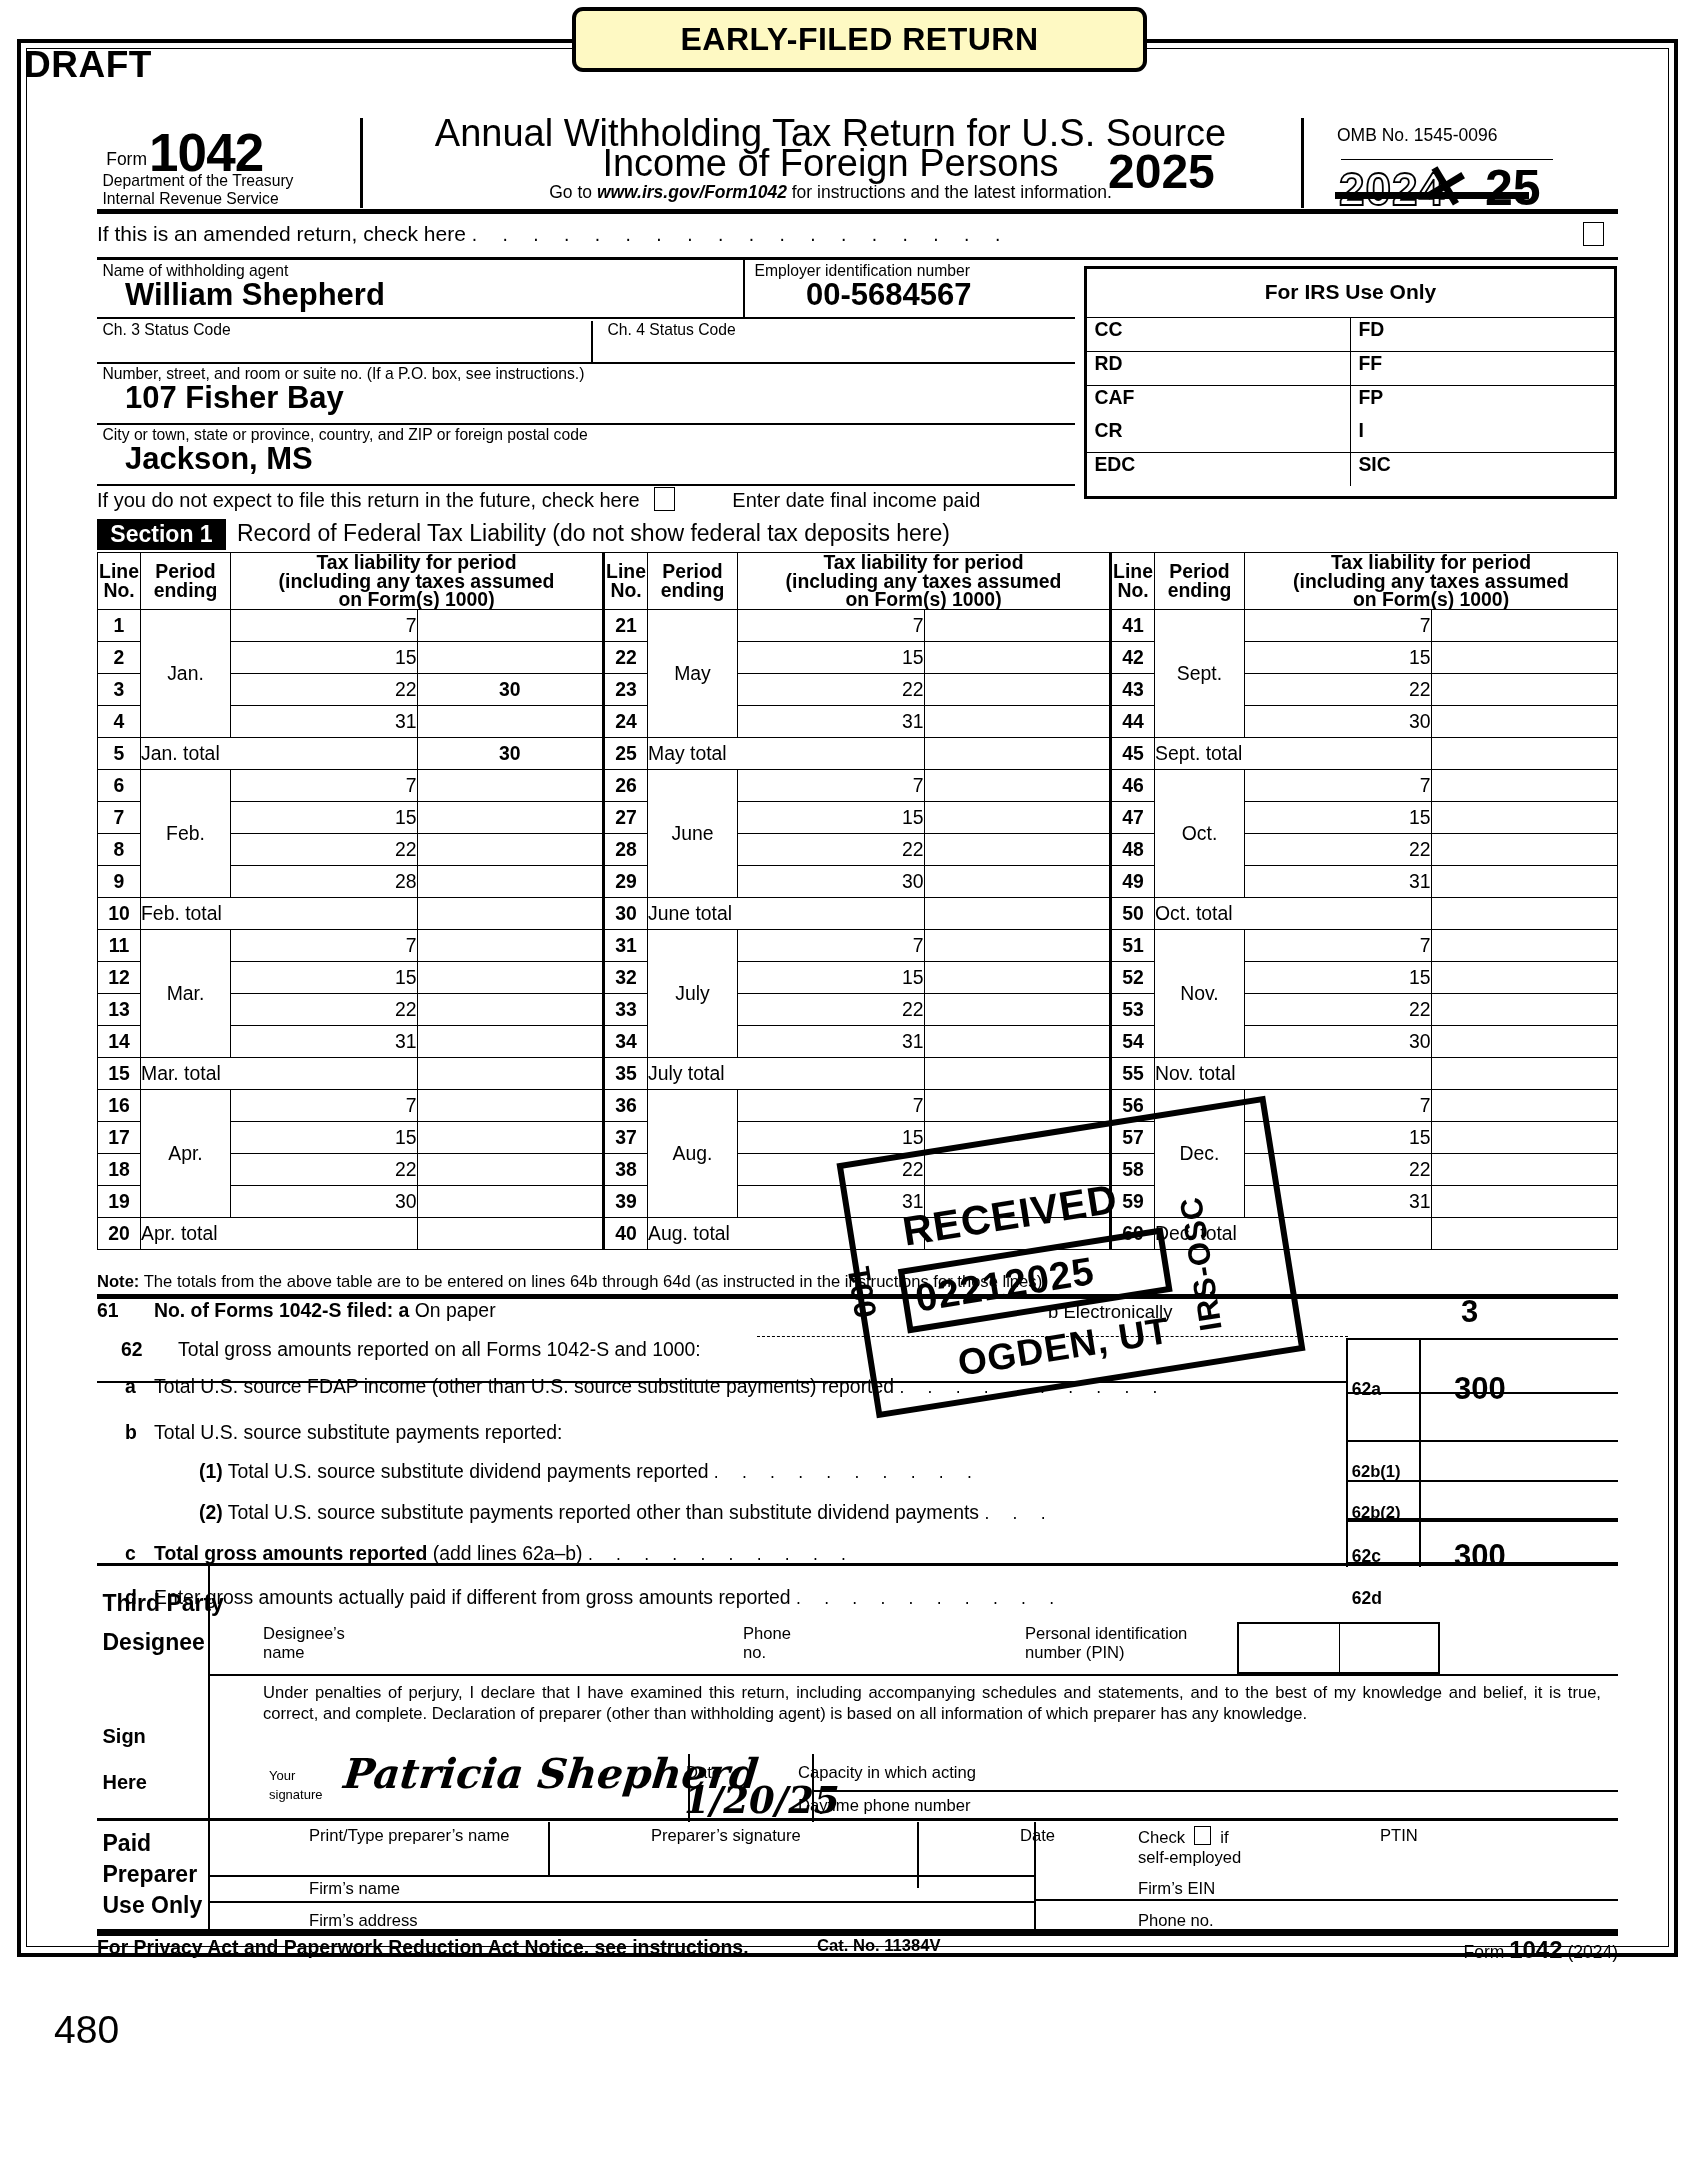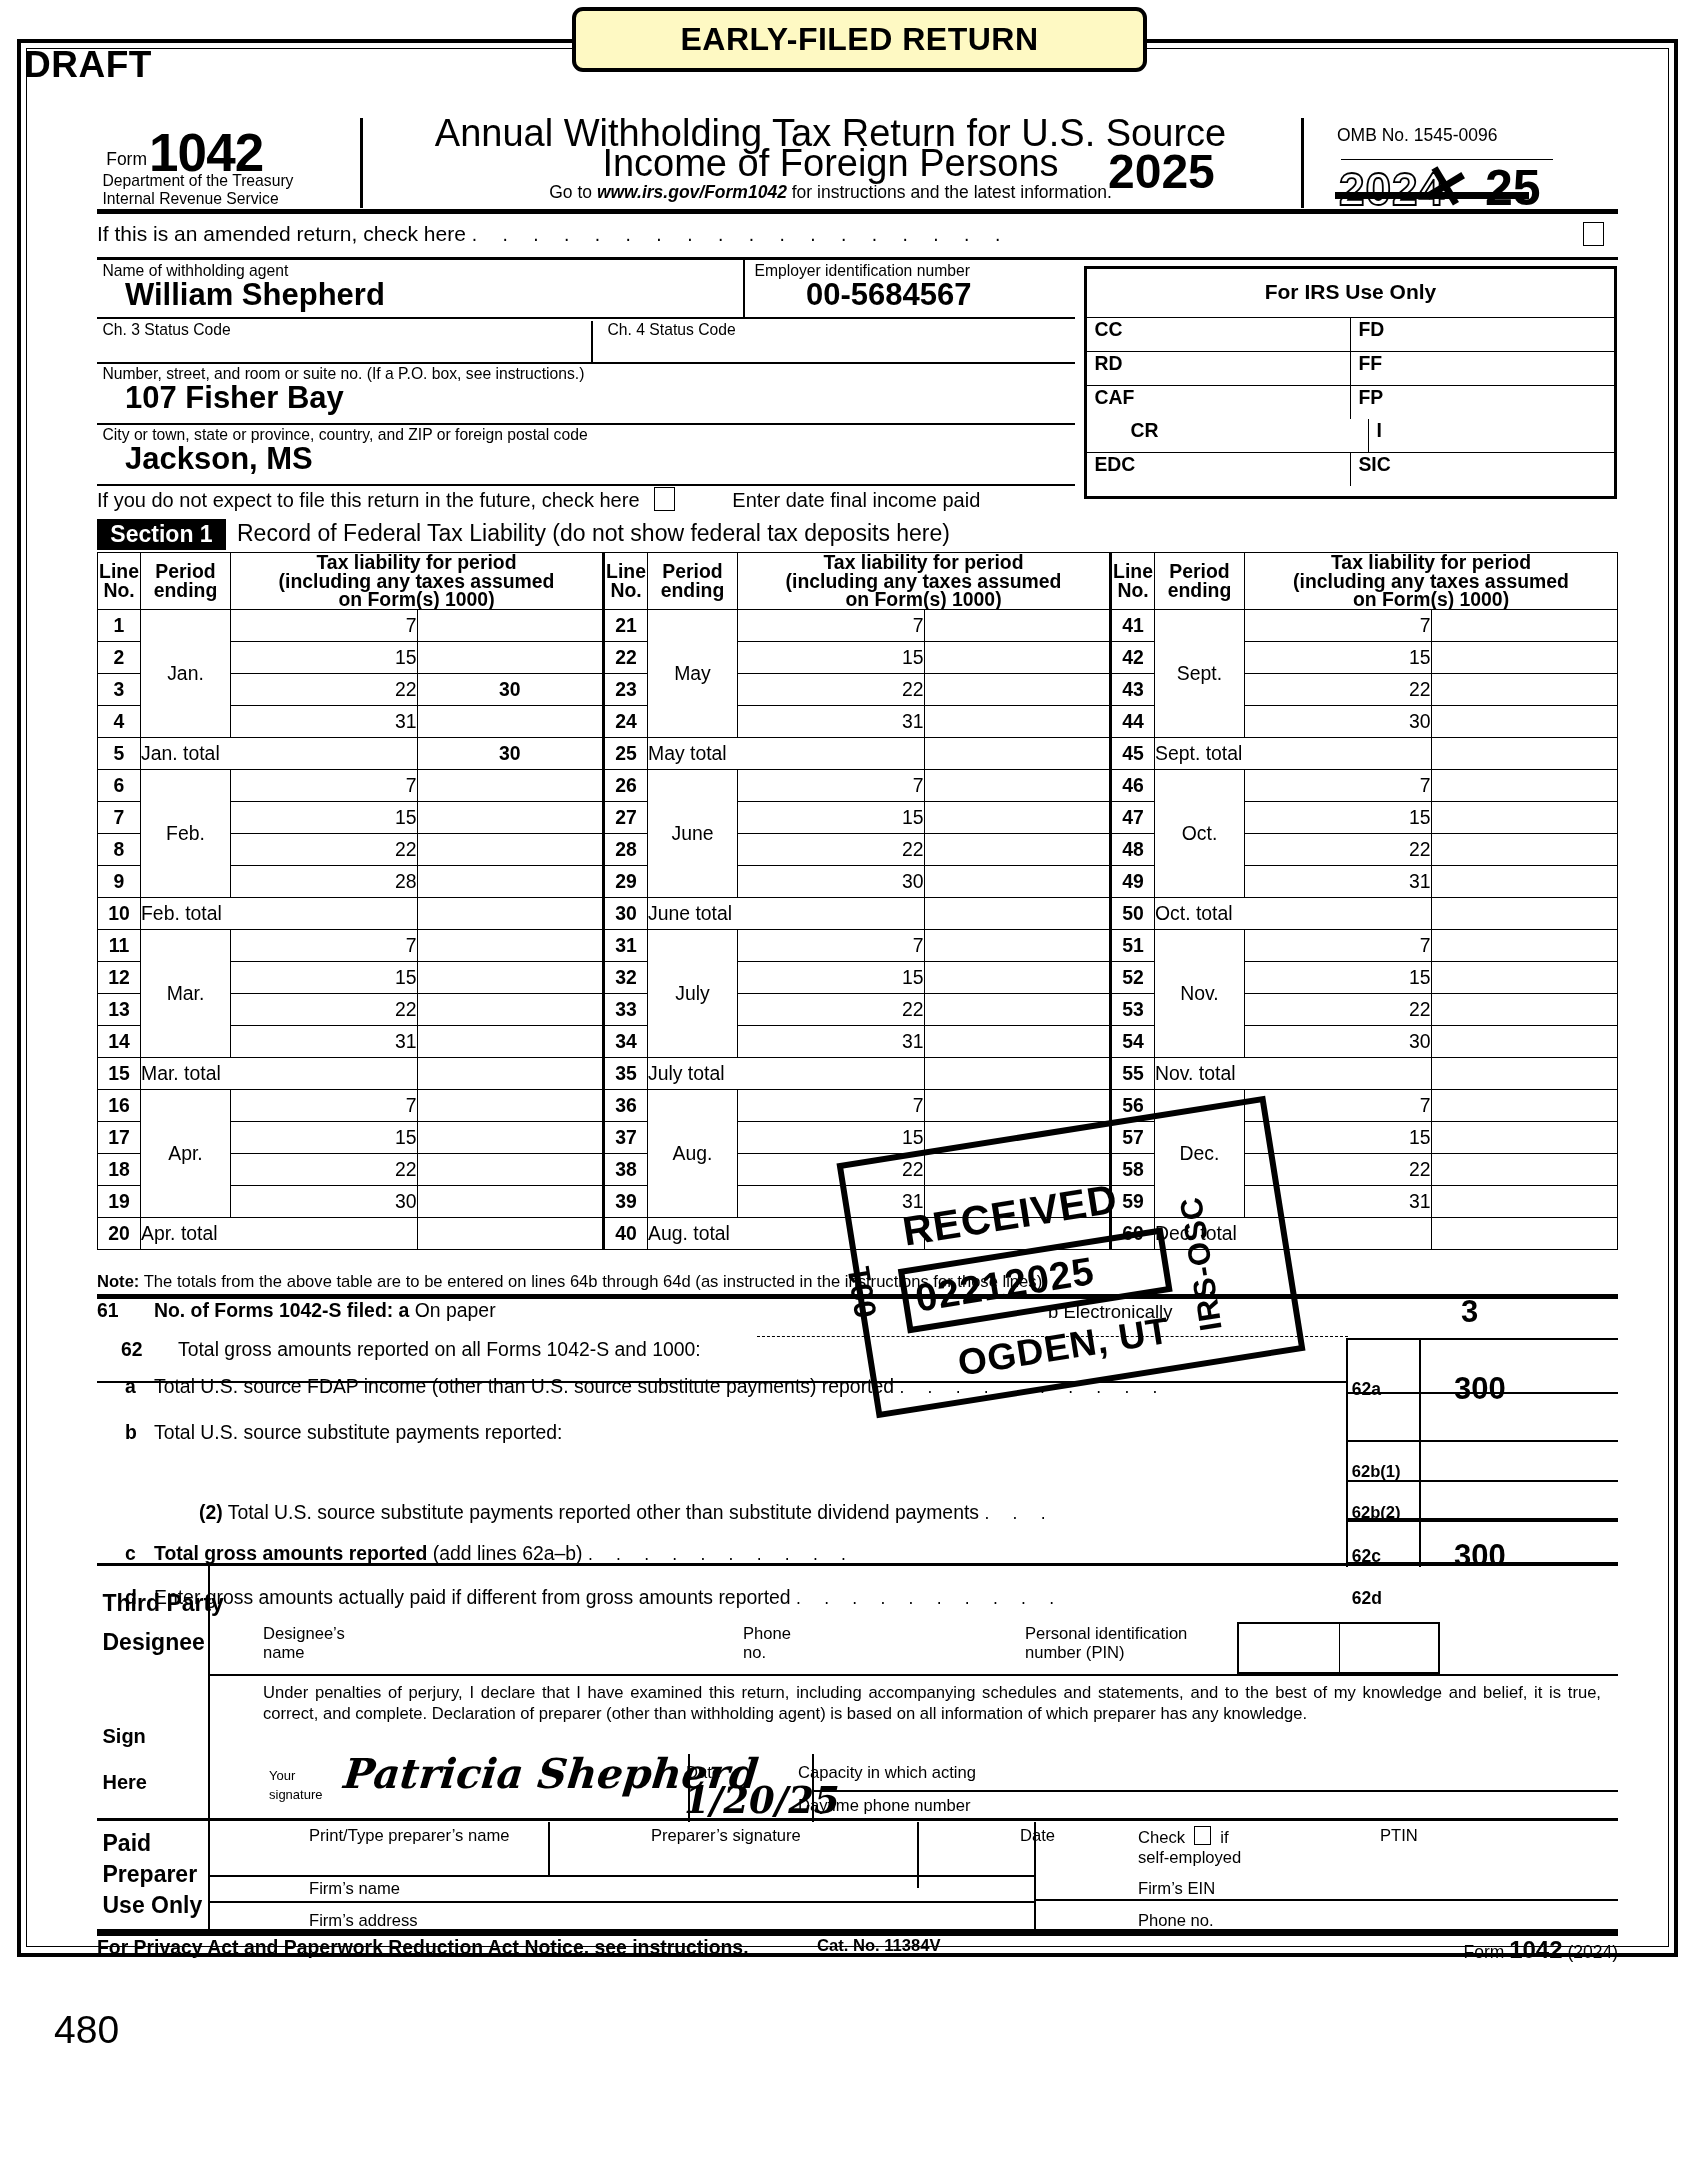--- a/index.html
+++ b/index.html
@@ -47,21 +47,21 @@
   .small{font-size:15.7px;}
   .fill{font-size:31px;font-weight:bold;}
   .cellbox{position:absolute;box-sizing:border-box;}
 
   
   .irsuse{position:absolute;left:1084px;top:266px;width:533px;height:233px;border:3.7px solid #000;box-sizing:border-box;}
   .irsuse .ttl{text-align:center;font-size:21px;font-weight:bold;padding-top:11px;}
   .irsrow{display:flex;height:33px;border-top:1.8px solid #000;}
   .irscell{flex:1;font-size:19.4px;font-weight:bold;padding-left:7.4px;box-sizing:border-box;}
   .irscell.second{border-left:1.8px solid #000;}
-  .irsrow.noborder{border-top:none;padding-left:36px;}
+  .irsrow.noborder{border-top:none;}
 
   
   .sec1bar{position:absolute;left:97px;top:519px;width:1521px;height:31px;}
   .sec1tag{position:absolute;left:0;top:0;width:129px;height:31px;background:#000;color:#fff;font-size:23px;font-weight:bold;
            text-align:center;line-height:31px;}
   .sec1txt{position:absolute;left:140px;top:0.9px;font-size:23px;font-weight:bold;}
   .sec1txt span{font-weight:normal;}
 
   table.liab{position:absolute;left:97px;top:552px;width:1521px;border-collapse:collapse;table-layout:fixed;}
   table.liab td,table.liab th{border:0.9px solid #000;padding:0;font-size:19.4px;}
@@ -552,20 +552,24 @@
       <div class="boxlbl" style="left:1251px;top:3.7px;">62a</div>
       <div class="boxval" style="left:1357px;top:-3.7px;">300</div>
     </div>
 
     <div class="lrow" style="height:39px;">
       <div class="lno" style="left:28px;font-weight:bold;">b</div>
       <div class="ltx">Total U.S. source substitute payments reported:</div>
     </div>
 
     <div class="lrow" style="height:41px;">
+      <div class="ltx" style="left:102px;">
+        <b>(1)</b><span> Total U.S. source substitute dividend payments reported</span>
+        <span class="dts">. . . . . . . . . .</span>
+      </div>
       <div class="boxlbl" style="left:1251px;top:1.8px;font-size:16.6px;">62b(1)</div>
       <div class="boxval" style="left:1357px;top:-1.8px;"></div>
     </div>
 
     <div class="lrow" style="height:41px;">
       <div class="ltx" style="left:102px;">
         <b>(2)</b><span> Total U.S. source substitute payments reported other than substitute dividend payments</span>
         <span class="dts">. . .</span>
       </div>
       <div class="boxlbl" style="left:1251px;top:1.8px;font-size:16.6px;">62b(2)</div>

